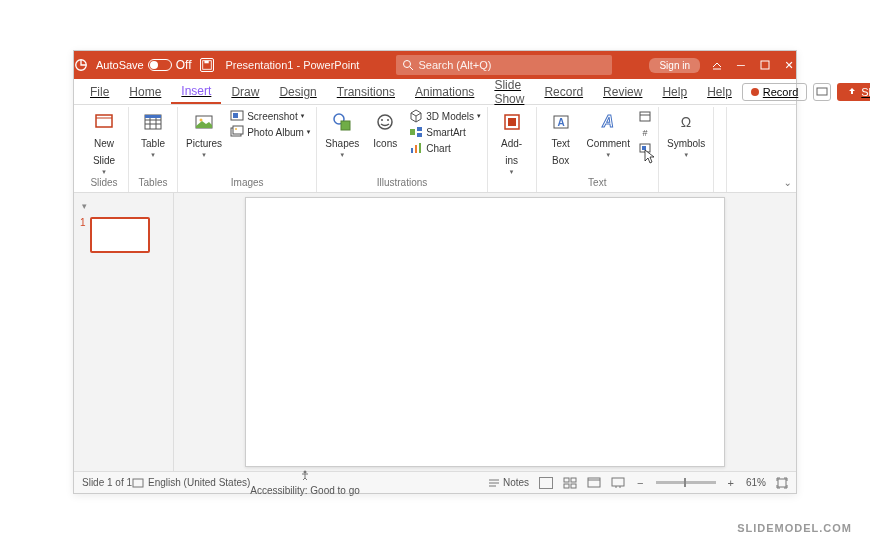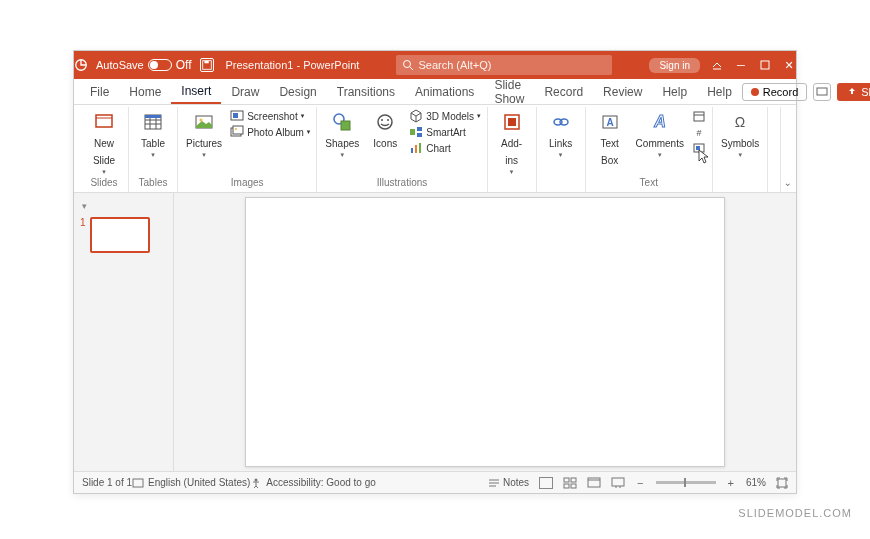--- a/index.html
+++ b/index.html
@@ -10,23 +10,23 @@
 .autosave-toggle { display: flex; align-items: center; gap: 4px; }
 .toggle-shape { width: 24px; height: 12px; border: 1px solid #fff; border-radius: 6px; position: relative; }
 .toggle-knob { width: 8px; height: 8px; background: #fff; border-radius: 50%; position: absolute; top: 1px; left: 1px; }
 .tb-icon { width: 14px; height: 14px; border: 1px solid #fff; border-radius: 2px; }
 .tb-title { margin-left: 4px; opacity: 0.95; }
 .tb-search { margin-left: auto; margin-right: auto; width: 216px; height: 20px; background: rgba(255,255,255,0.25); border-radius: 2px; display: flex; align-items: center; padding: 0 6px; }
 .tb-search .mag { margin-right: 4px; }
 .tb-right { display: flex; align-items: center; gap: 10px; }
 .signin { background: rgba(255,255,255,0.3); padding: 2px 10px; border-radius: 6px; font-size: 10px; }
 .win-btn { width: 14px; height: 14px; display: flex; align-items: center; justify-content: center; font-size: 11px; color: #fff; }
-.tabs { display: flex; align-items: center; height: 26px; border-bottom: 1px solid #ddd; padding: 0 6px; background: #fff; }
+.tabs { display: flex; align-items: center; height: 26px; border-bottom: 1px solid #ddd; padding: 0 6px; background: #fff; text-decoration: underline; }
 .tab { padding: 4px 10px; color: #555; font-size: 12px; cursor: pointer; }
-.tab.active { color: #0f172a; border-bottom: 2px solid #D24726; }
+.tab.active { color: #8b5cf6; border-bottom: 2px solid #D24726; }
 .tabs-right { margin-left: auto; display: flex; align-items: center; gap: 6px; }
 .record-btn { border: 1px solid #bbb; border-radius: 3px; padding: 2px 8px; font-size: 11px; display: flex; align-items: center; gap: 4px; }
 .record-dot { width: 8px; height: 8px; background: #D24726; border-radius: 50%; }
 .square-btn { width: 18px; height: 18px; border: 1px solid #bbb; border-radius: 3px; display:flex; align-items:center; justify-content:center; color:#555; }
 .share-btn { background: #D24726; color: #fff; padding: 3px 10px; border-radius: 3px; font-size: 11px; display:flex; align-items:center; gap:4px; }
 .ribbon { display: flex; height: 88px; border-bottom: 1px solid #ddd; background: #fff; padding: 2px 6px 0 6px; position: relative; }
 .group { display: flex; flex-direction: column; align-items: center; justify-content: space-between; padding: 2px 6px 2px 6px; border-right: 1px solid #e5e5e5; }
 .group:last-child { border-right: none; }
 .group-content { display: flex; align-items: flex-start; gap: 6px; }
 .group-label { font-size: 10px; color: #777; padding-bottom: 2px; }
@@ -45,21 +45,21 @@
 .thumb-num { font-size: 10px; color: #D24726; }
 .thumb { width: 60px; height: 36px; background: #fff; border: 2px solid #D24726; border-radius: 2px; }
 .canvas-area { flex: 1; display: flex; align-items: center; justify-content: center; padding: 10px; }
 .slide-canvas { width: 480px; height: 270px; background: #fff; border: 1px solid #ccc; box-shadow: 0 1px 3px rgba(0,0,0,0.1); }
 .statusbar { height: 22px; border-top: 1px solid #ddd; background: #f7f7f7; display: flex; align-items: center; padding: 0 8px; font-size: 10px; color: #555; }
 .status-right { margin-left: auto; display: flex; align-items: center; gap: 10px; }
 .view-btn { width: 14px; height: 12px; border: 1px solid #888; }
 .zoom-slider { width: 60px; height: 3px; background: #bbb; position: relative; }
 .zoom-slider::before { content:""; position:absolute; left:28px; top:-3px; width:2px; height:9px; background:#888;}
 .zoom-minus, .zoom-plus { font-size: 11px; color: #666; padding: 0 2px;}
-.branding { position: absolute; right: 18px; bottom: 20px; font-size: 11px; letter-spacing: 1px; color: #999; font-weight: 400; }
+.branding { position: absolute; right: 18px; bottom: 5px; font-size: 11px; letter-spacing: 1px; color: #999; font-weight: 700; }
 svg { display:block; }
 </style>
 </head>
 <body>
 
 <div class="window">
 
   <div class="titlebar">
     <div class="tb-left">
       <div style="width:14px;height:14px;">
@@ -290,56 +290,41 @@
               </svg>
             </div>
           <div class="label" style="white-space:pre;">Add-
 ins</div>
           <div class="caret">▾</div>
         </div>
       </div>
       <div class="group-label"></div>
     </div>
 
-    <div class="group">
-      <div class="group-content">
-        <div class="big-btn">
-          <div class="icon">
-              <svg width="20" height="20" viewBox="0 0 20 20">
-                <ellipse cx="7" cy="10" rx="4" ry="3" fill="none" stroke="#4472C4" stroke-width="1.5"></ellipse>
-                <ellipse cx="13" cy="10" rx="4" ry="3" fill="none" stroke="#4472C4" stroke-width="1.5"></ellipse>
-              </svg>
-            </div>
-          <div class="label">Links</div>
-          <div class="caret">▾</div>
-        </div>
-      </div>
-      <div class="group-label"></div>
-    </div>
 
 
     <div class="group">
       <div class="group-content">
         <div class="big-btn">
           <div class="icon">
               <svg width="20" height="20" viewBox="0 0 20 20">
                 <rect x="3" y="4" width="14" height="12" fill="none" stroke="#555"></rect>
                 <text x="10" y="14" font-size="10" fill="#4472C4" text-anchor="middle" font-weight="bold">A</text>
               </svg>
             </div>
           <div class="label" style="white-space:pre;">Text
 Box</div>
         </div>
         <div class="big-btn">
           <div class="icon">
               <svg width="20" height="20" viewBox="0 0 20 20">
                 <text x="10" y="15" font-size="16" fill="none" stroke="#4472C4" stroke-width="1" text-anchor="middle" font-style="italic" font-weight="bold">A</text>
               </svg>
             </div>
-          <div class="label">Comments</div>
+          <div class="label">Comment</div>
           <div class="caret">▾</div>
         </div>
         <div class="small-stack">
           <div class="small-btn">
             <div class="icon">
                 <svg width="14" height="14" viewBox="0 0 14 14">
                   <rect x="2" y="3" width="10" height="9" fill="none" stroke="#555"></rect>
                   <line x1="2" y1="6" x2="12" y2="6" stroke="#555"></line>
                 </svg>
               </div>
@@ -404,21 +389,21 @@
   </div>
 
   <div class="statusbar">
     <span>Slide 1 of 1</span>
     <span style="display:flex;align-items:center;gap:4px;">
       <svg width="12" height="12" viewBox="0 0 12 12">
           <rect x="1" y="2" width="10" height="8" fill="none" stroke="#777"></rect>
         </svg>
       <span>English (United States)</span>
     </span>
-    <span style="display:flex;align-items:center;gap:4px;">
+    <span style="display:flex;align-items:center;gap:4px;flex-direction:column;">
       <svg width="12" height="12" viewBox="0 0 12 12">
           <circle cx="6" cy="3" r="1.5" fill="#777"></circle>
           <path d="M3 5 L9 5 M6 5 L6 9 M4 11 L6 9 L8 11" stroke="#777" fill="none"></path>
         </svg>
       <span>Accessibility: Good to go</span>
     </span>
     <div class="status-right">
       <span style="display:flex;align-items:center;gap:3px;">
         <svg width="12" height="10" viewBox="0 0 12 10">
             <line x1="1" y1="2" x2="11" y2="2" stroke="#777"></line>

